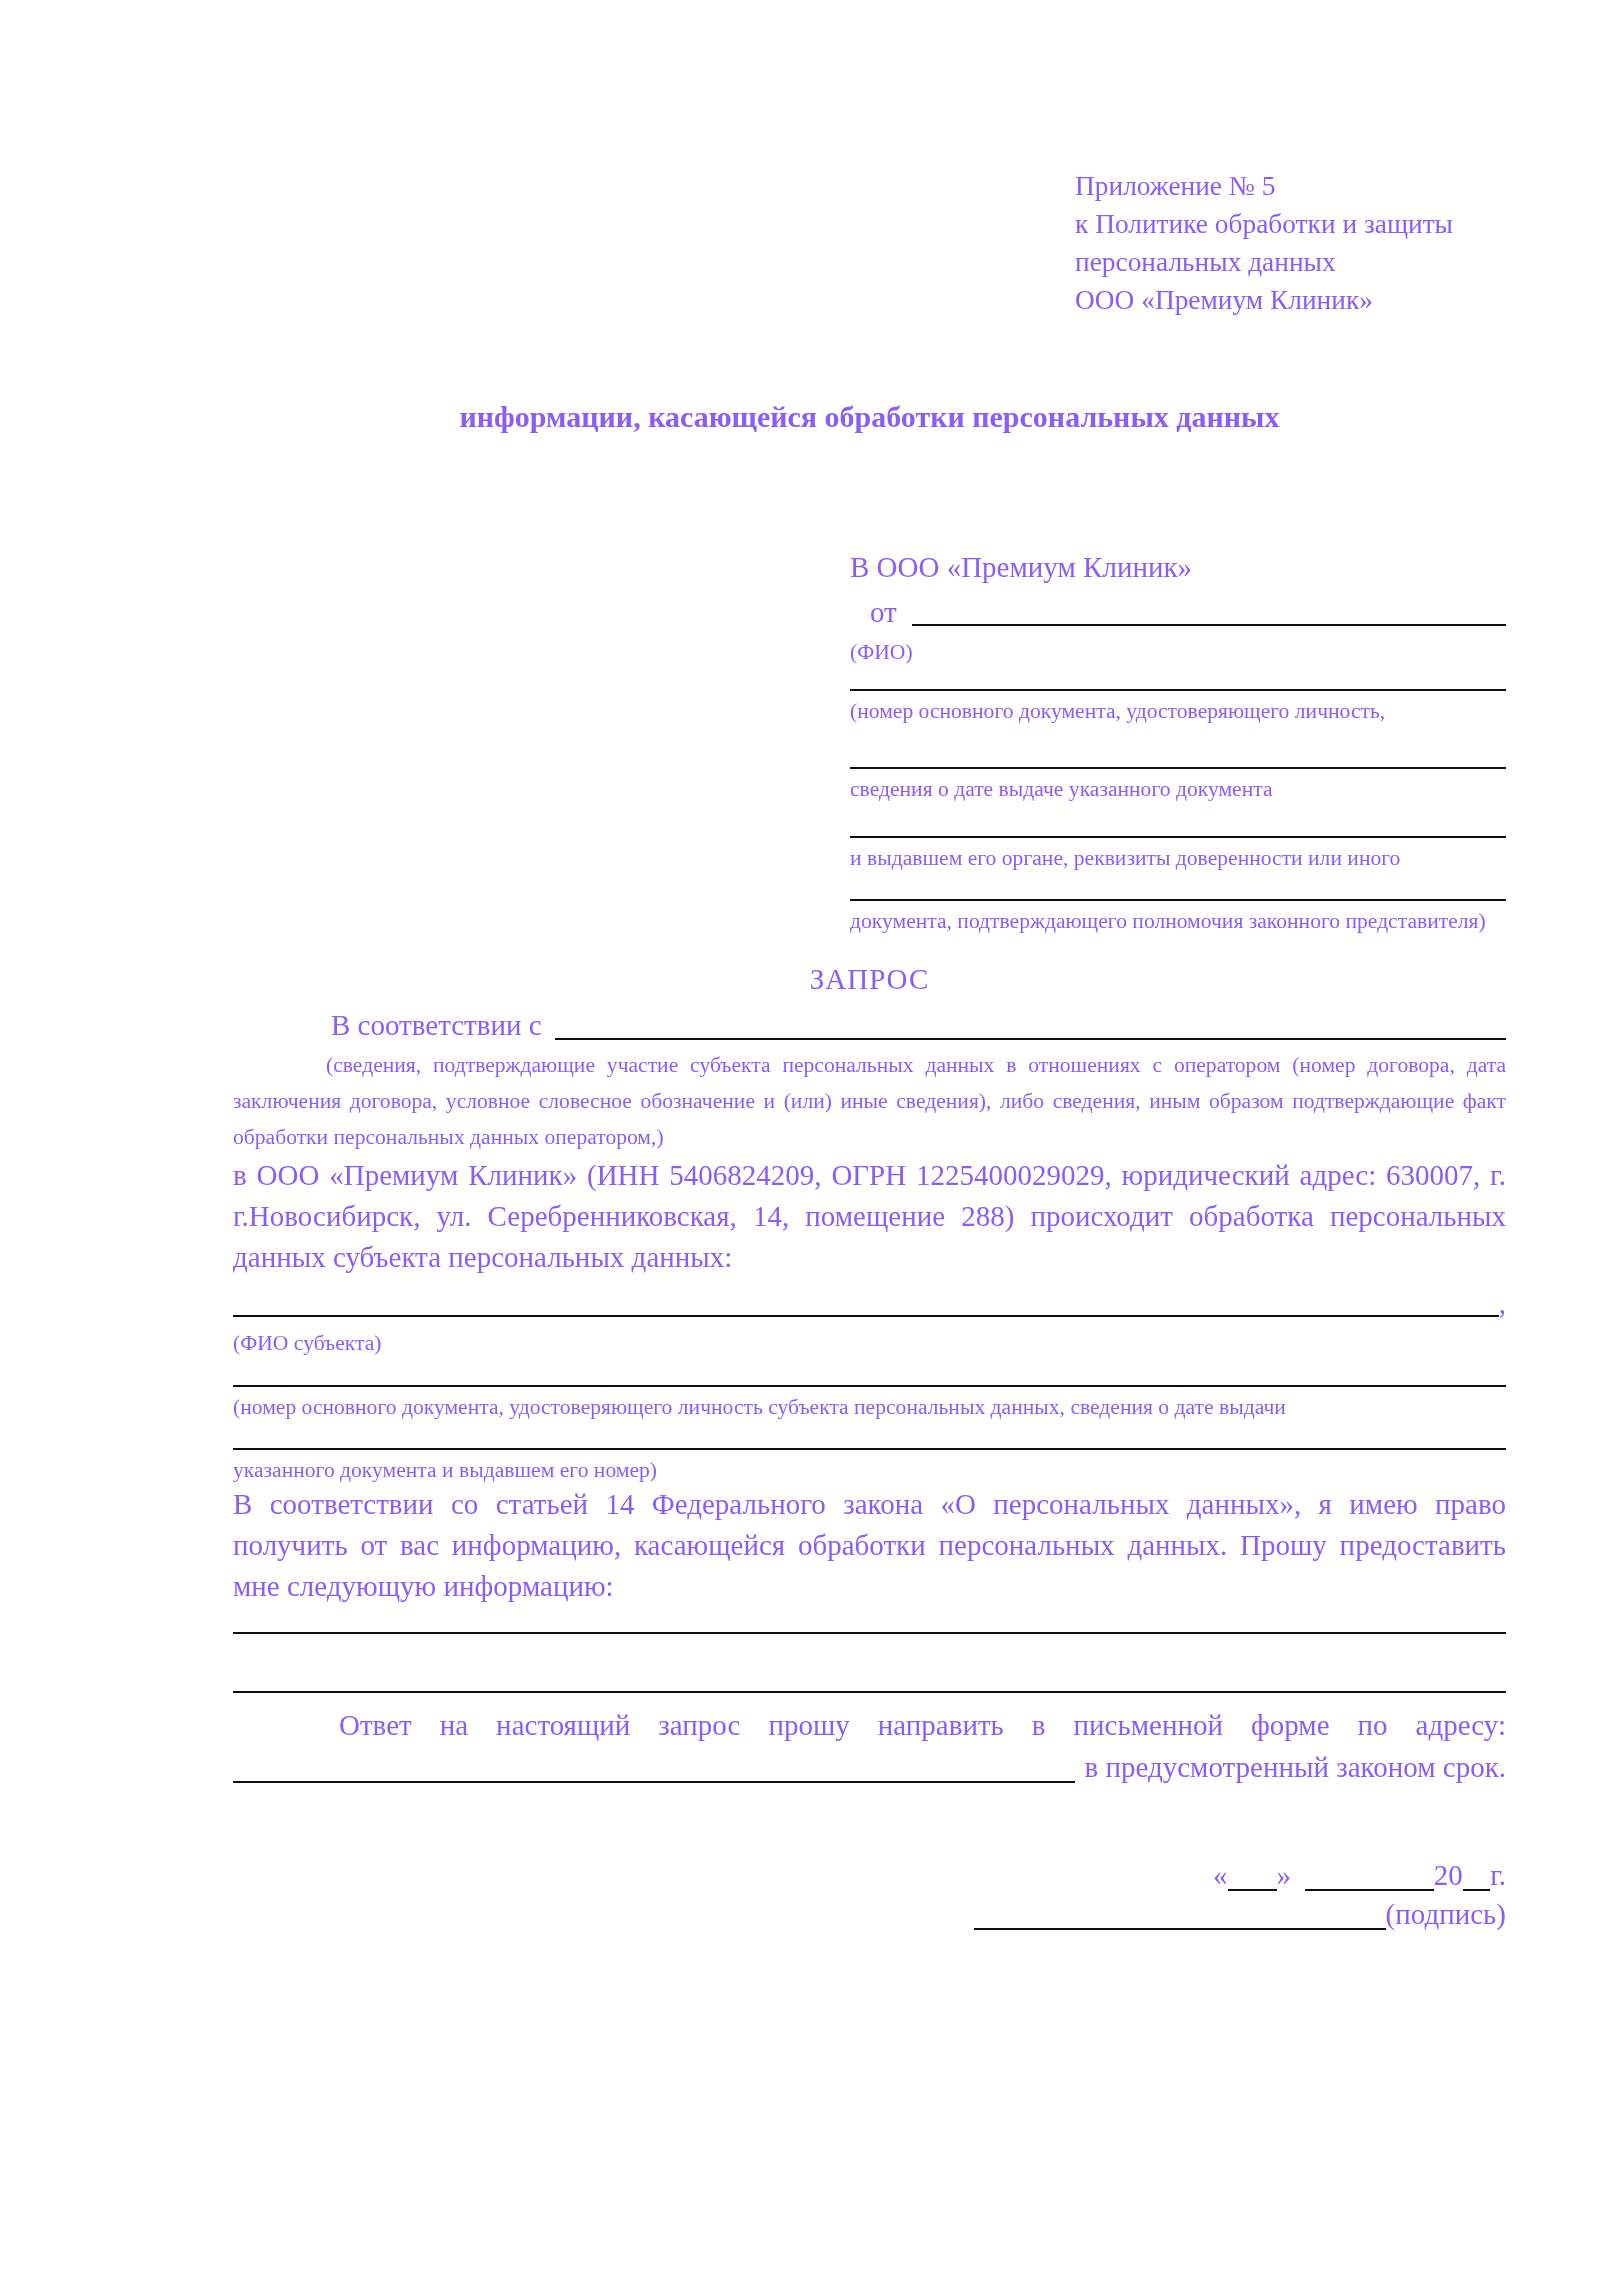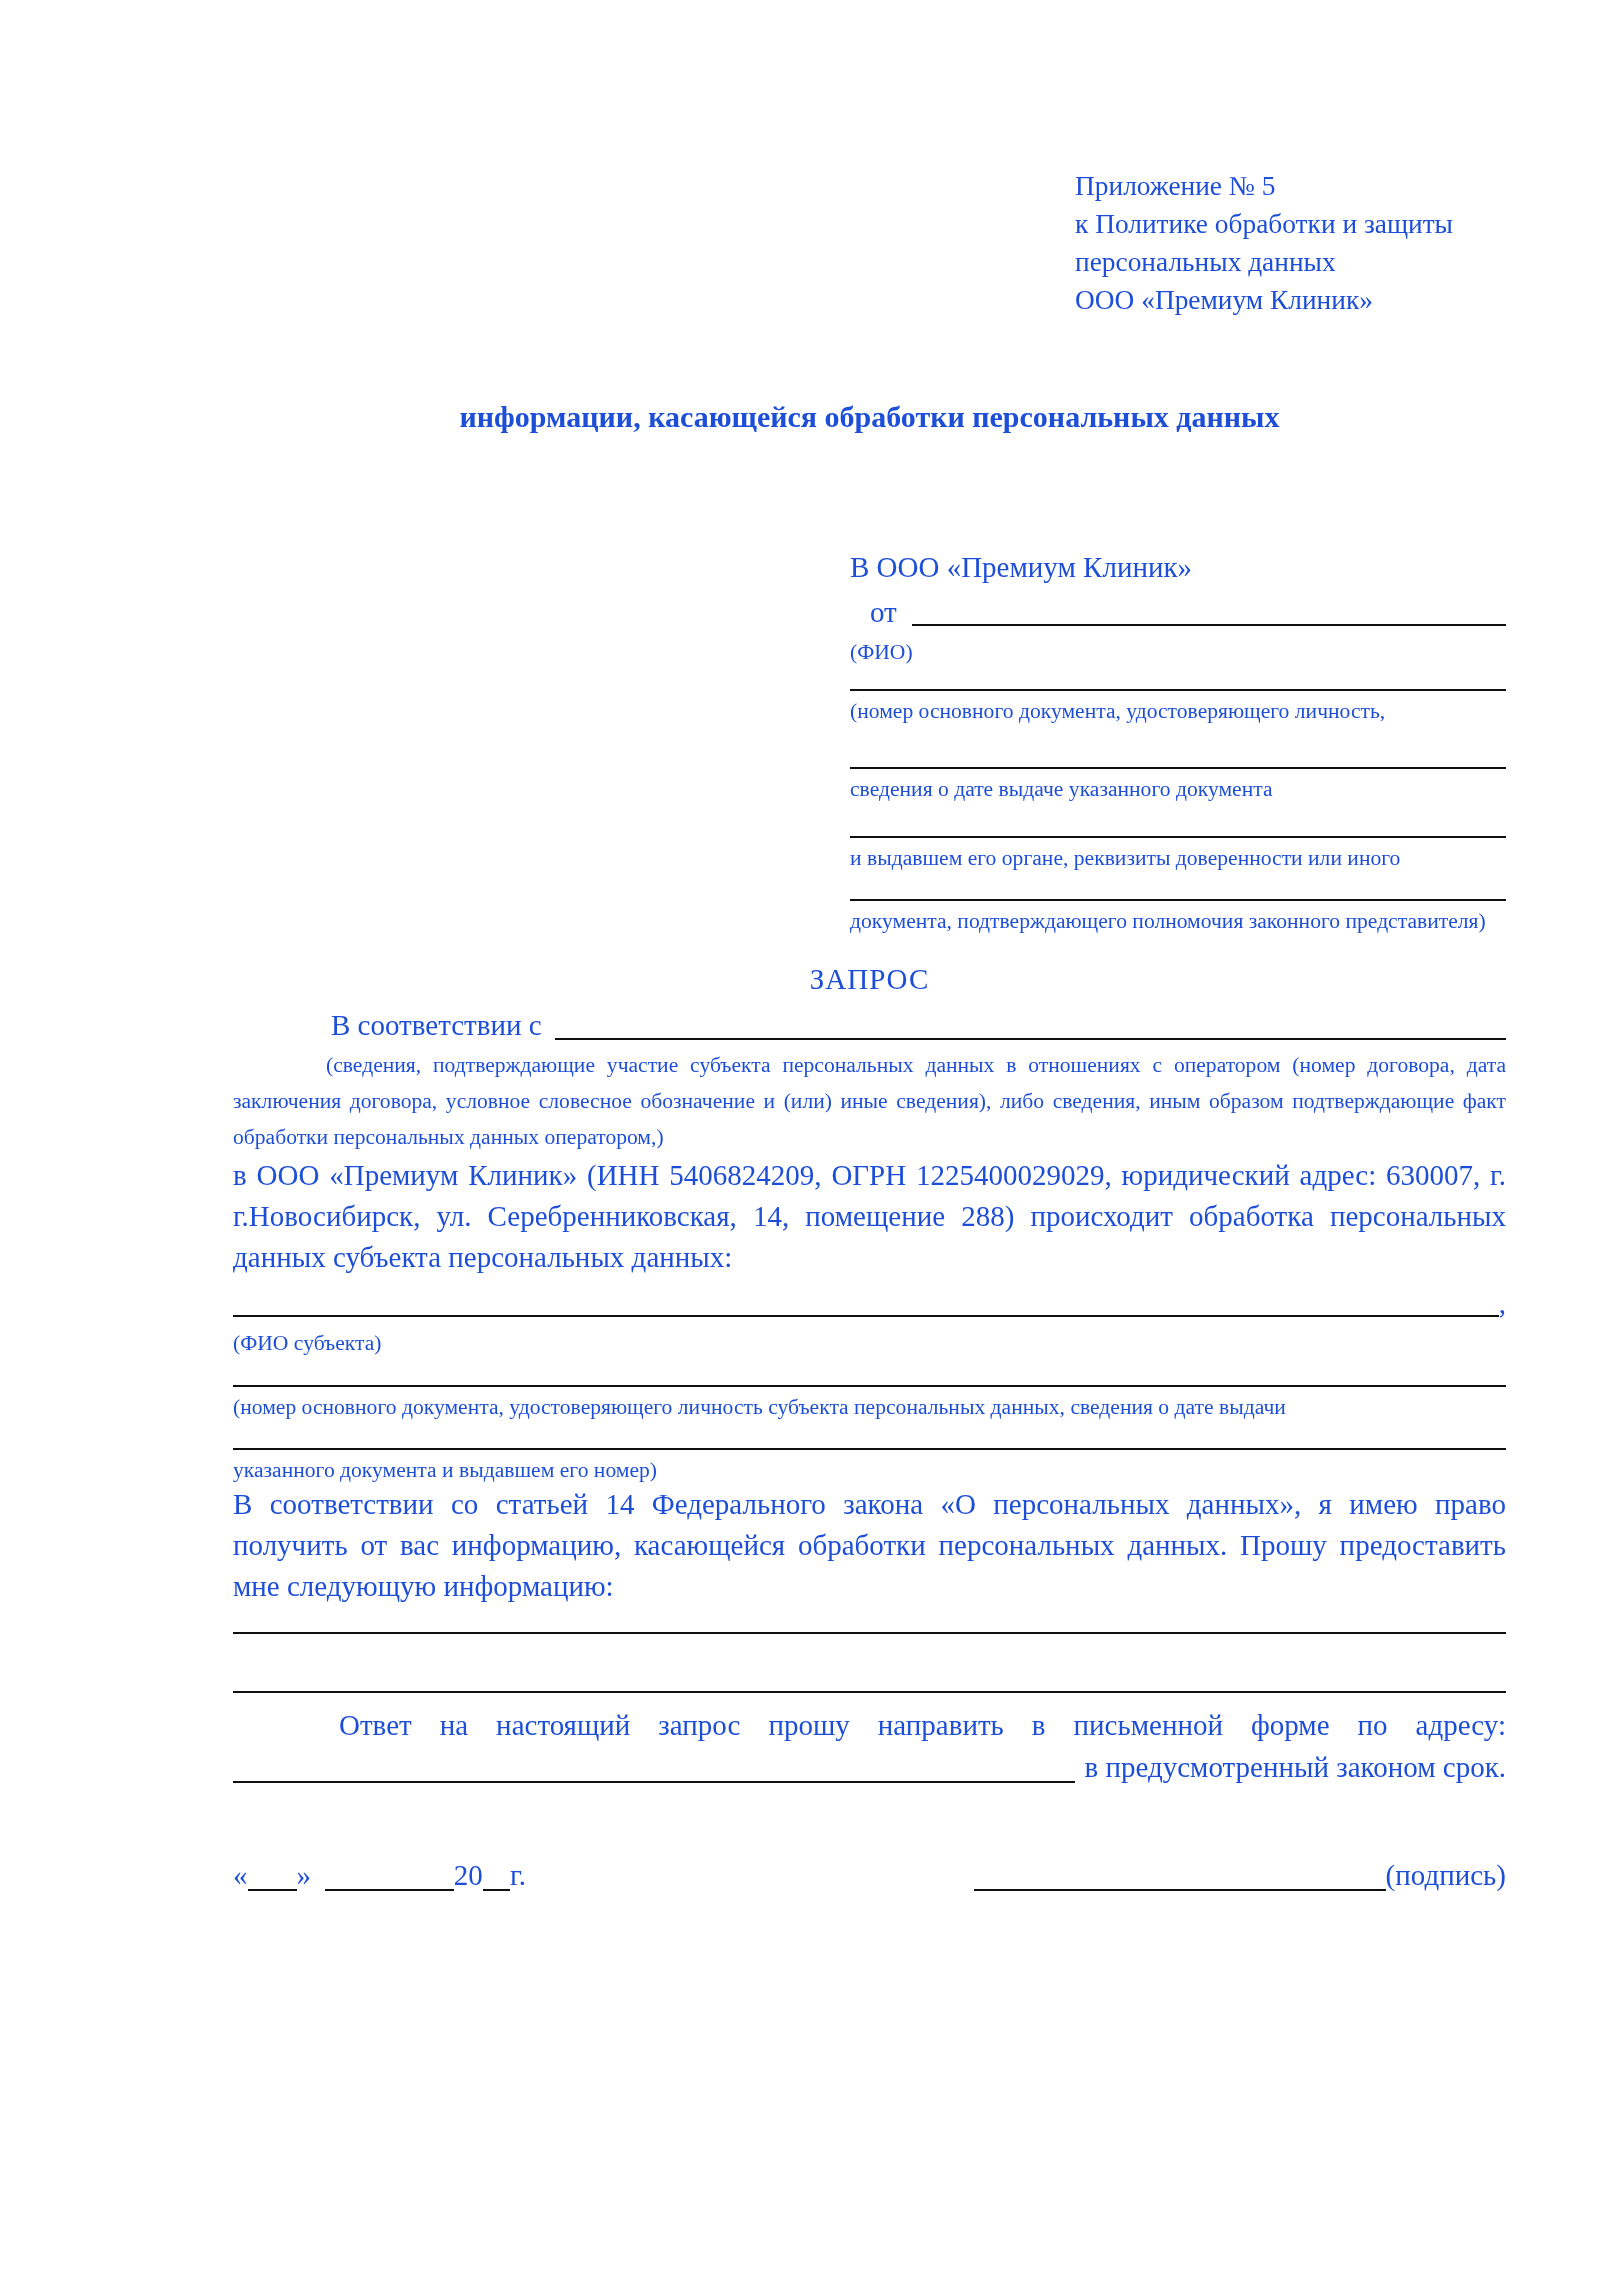--- a/index.html
+++ b/index.html
@@ -2,21 +2,21 @@
 <html><head>
 <meta charset="utf-8">
 <style>
   html, body { margin:0; padding:0; background:#ffffff; }
   .page {
     position:relative;
     width:1621px; height:2293px;
     box-sizing:border-box;
     padding:167px 115px 0 233px;
     background:#ffffff;
-    color:#1d4ed8;
+    color:#8b5cf6;
     font-family:"Liberation Serif","DejaVu Serif",serif;
     overflow:hidden;
   }
   
   .header-block { width:431px; margin-left:auto; font-size:27.4px; line-height:38px; }
   
   .title { margin-top:74px; font-weight:bold; font-size:30px; line-height:47px; text-align:center; }
   
   .addressee { width:656px; margin-left:auto; margin-top:108px; font-size:29px; }
   .addr-to { line-height:39px; }
@@ -36,21 +36,21 @@
   .intro-row .intro-label { flex:none; padding-right:13.7px; }
   .intro-row .u { margin-bottom:6.9px; }
   .small-note { font-size:21.6px; line-height:36px; text-align:justify; text-indent:93px; }
   .body-par { margin:0; font-size:29px; line-height:41px; text-align:justify; }
   .rowline { display:flex; align-items:flex-end; font-size:29px; line-height:39px; margin-top:5.9px; }
   .comma { flex:none; }
   .reply { text-indent:106px; text-align-last:justify; margin-top:11.8px; }
   .reply-row { line-height:43px; margin-top:0; }
   .reply-row .tail { flex:none; padding-left:9.8px; }
   
-  .footer-row { display:flex; justify-content:space-between; align-items:flex-end; margin-top:67px; font-size:29px; line-height:39px; }
+  .footer-row { display:flex; justify-content:space-between; align-items:flex-end; margin-top:67px; font-size:29px; line-height:39px;flex-direction:column; }
   .date .u, .sig .u { vertical-align:-5.9px; }
   .w50 { width:49px; } .w132 { width:129px; margin-left:13.7px; } .w28 { width:27.4px; } .w420 { width:412px; }
 </style>
 </head>
 <body>
 
 <div class="page">
 
   <div class="header-block">
     <div>Приложение № 5</div>

